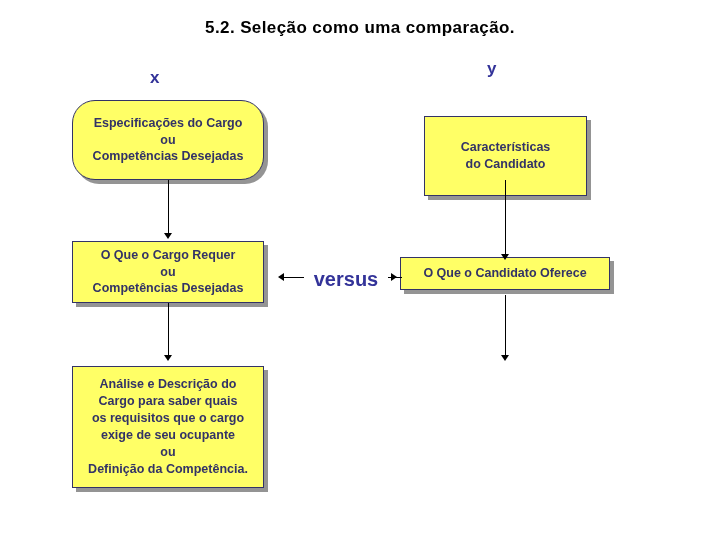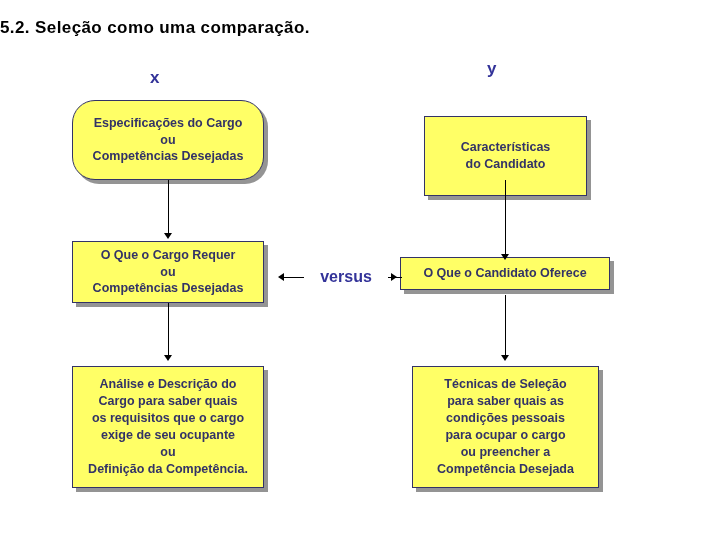--- a/index.html
+++ b/index.html
@@ -16,21 +16,21 @@
   #stage {
     position: relative;
     width: 720px;
     height: 540px;
   }
   .title {
     position: absolute;
     left: 0;
     top: 18px;
     width: 720px;
-    text-align: left;
+    text-align: center;
     font-size: 17px;
     font-weight: bold;
     color: #000000;
     letter-spacing: 0.4px;
   }
   .axis-label {
     position: absolute;
     font-size: 17px;
     font-weight: bold;
     color: #333399;
@@ -62,21 +62,21 @@
   .box-ofer  { left: 400px; top: 257px; width: 210px; height: 33px; }
   .box-anal  { left: 72px;  top: 366px; width: 192px; height: 122px; }
   .box-tecn  { left: 412px; top: 366px; width: 187px; height: 122px; }
 
   .versus {
     position: absolute;
     left: 304px;
     top: 268px;
     width: 84px;
     text-align: center;
-    font-size: 16px;
+    font-size: 20px;
     font-weight: bold;
     color: #333399;
   }
 
   
   .vline {
     position: absolute;
     width: 1px;
     background: #000000;
   }
@@ -140,28 +140,20 @@
 
   <div class="box box-carac">
     <span style="white-space:pre-line">Características
 do Candidato</span>
   </div>
 
   <div class="box box-ofer">
     <span style="white-space:pre-line">O Que o Candidato Oferece</span>
   </div>
 
-  <div class="box box-tecn">
-    <span style="white-space:pre-line">Técnicas de Seleção
-para saber quais as
-condições pessoais
-para ocupar o cargo
-ou preencher a
-Competência Desejada</span>
-  </div>
 
   <div class="versus">versus</div>
 
   <div class="vline" style="left:168px; top:180px; height:54px;"></div>
   <div class="arrow-down" style="left:164px; top:233px;"></div>
 
   <div class="vline" style="left:168px; top:303px; height:53px;"></div>
   <div class="arrow-down" style="left:164px; top:355px;"></div>
 
   <div class="vline" style="left:505px; top:180px; height:76px;"></div>

